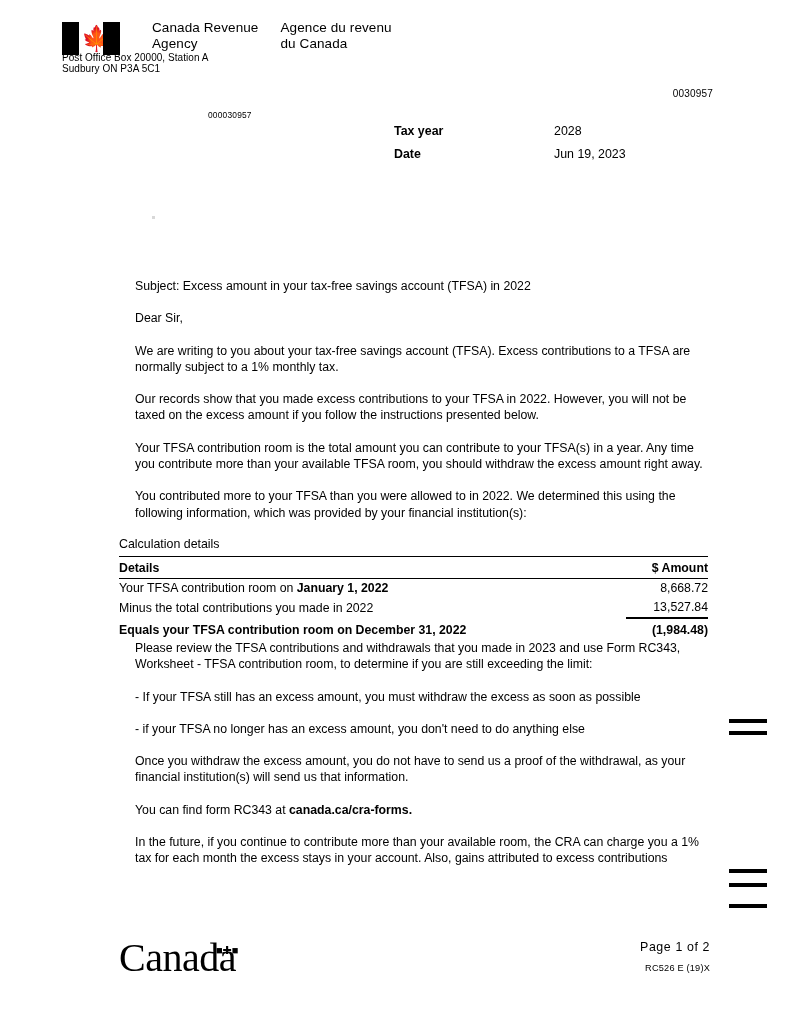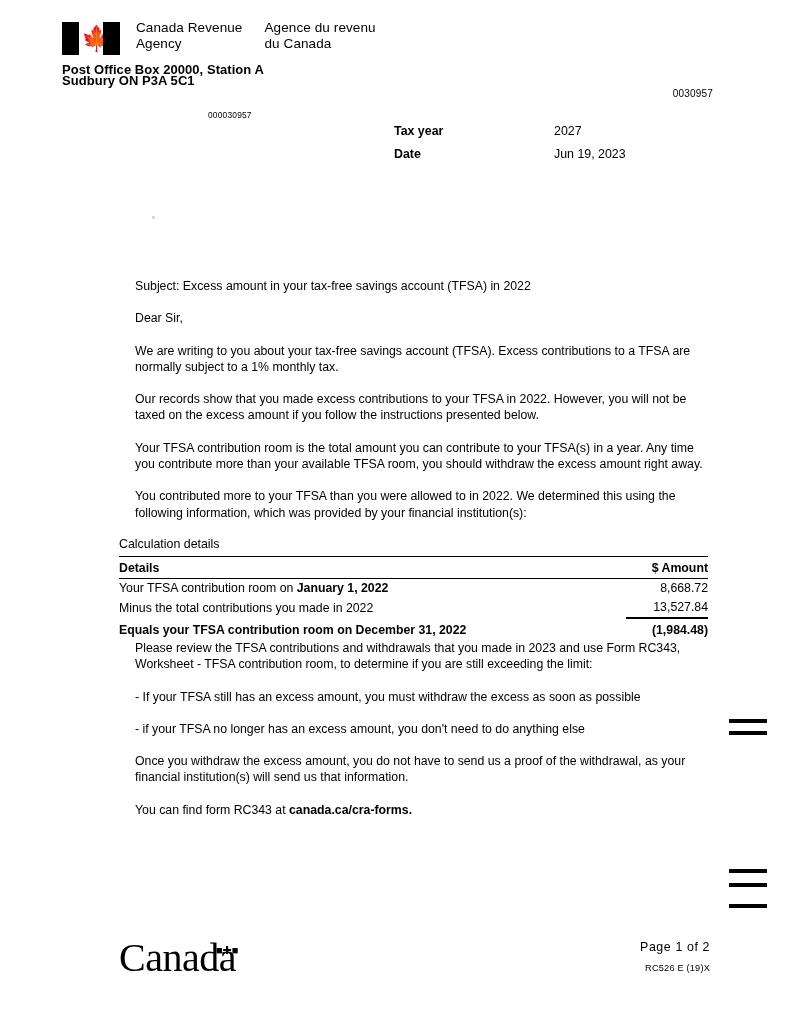--- a/index.html
+++ b/index.html
@@ -51,41 +51,40 @@
     left: 19px;
     top: 4px;
     width: 20px;
     height: 25px;
     font-size: 25px;
     line-height: 25px;
     text-align: center;
     color: #000;
   }
   .wordmark-block {
-    margin-left: 16px;
+    margin-left: 32px;
     display: flex;
     align-items: flex-start;
   }
   .wordmark-en, .wordmark-fr {
     font-size: 13.5px;
     line-height: 15.5px;
     white-space: pre-line;
     letter-spacing: 0.1px;
   }
   .wordmark-fr { margin-left: 22px; }
 
   .return-address {
     position: absolute;
     left: 62px;
-    top: 65px;
-    font-size: 13px;
+    top: 53px;
+    font-size: 10px;
     line-height: 10.6px;
     white-space: pre-line;
     letter-spacing: 0.05px;
-    font-weight: bold;
   }
 
   
   .ref-top-right {
     position: absolute;
     right: 78px;
     top: 88px;
     font-size: 10px;
     letter-spacing: 0.2px;
   }
@@ -258,21 +257,21 @@
 
   <div class="return-address">Post Office Box 20000, Station A
 Sudbury ON P3A 5C1</div>
 
   <div class="ref-top-right">0030957</div>
   <div class="ref-left">000030957</div>
 
   <div class="meta">
     <div class="meta-row">
       <div class="meta-label">Tax year</div>
-      <div class="meta-value">2027</div>
+      <div class="meta-value">2028</div>
     </div>
     <div class="meta-row">
       <div class="meta-label">Date</div>
       <div class="meta-value">Jun 19, 2023</div>
     </div>
   </div>
 
   <div class="speck"></div>
 
   <div class="body-area">
@@ -305,20 +304,21 @@
           <td class="amount-col">(1,984.48)</td>
         </tr>
       </tbody>
     </table>
 
     <p class="para">Please review the TFSA contributions and withdrawals that you made in 2023 and use Form RC343, Worksheet - TFSA contribution room, to determine if you are still exceeding the limit:</p>
     <p class="para">- If your TFSA still has an excess amount, you must withdraw the excess as soon as possible</p>
     <p class="para">- if your TFSA no longer has an excess amount, you don't need to do anything else</p>
     <p class="para">Once you withdraw the excess amount, you do not have to send us a proof of the withdrawal, as your financial institution(s) will send us that information.</p>
     <p class="para"><span>You can find form RC343 at </span><b>canada.ca/cra-forms.</b></p>
+    <p class="para">In the future, if you continue to contribute more than your available room, the CRA can charge you a 1% tax for each month the excess stays in your account. Also, gains attributed to excess contributions</p>
   </div>
 
   <div class="edge-mark" style="top:719px;"></div>
   <div class="edge-mark" style="top:731px;"></div>
   <div class="edge-mark" style="top:869px;"></div>
   <div class="edge-mark" style="top:883px;"></div>
   <div class="edge-mark" style="top:904px;"></div>
 
   <div class="footer-wordmark"><span>Canada</span><span class="mini-flag"><i>■✚■</i></span></div>
 

